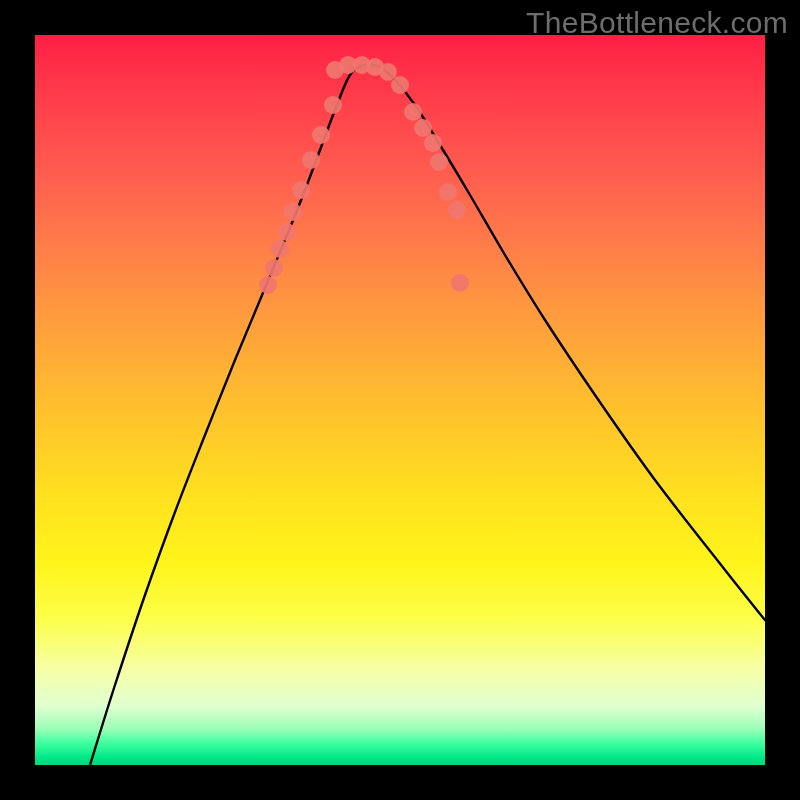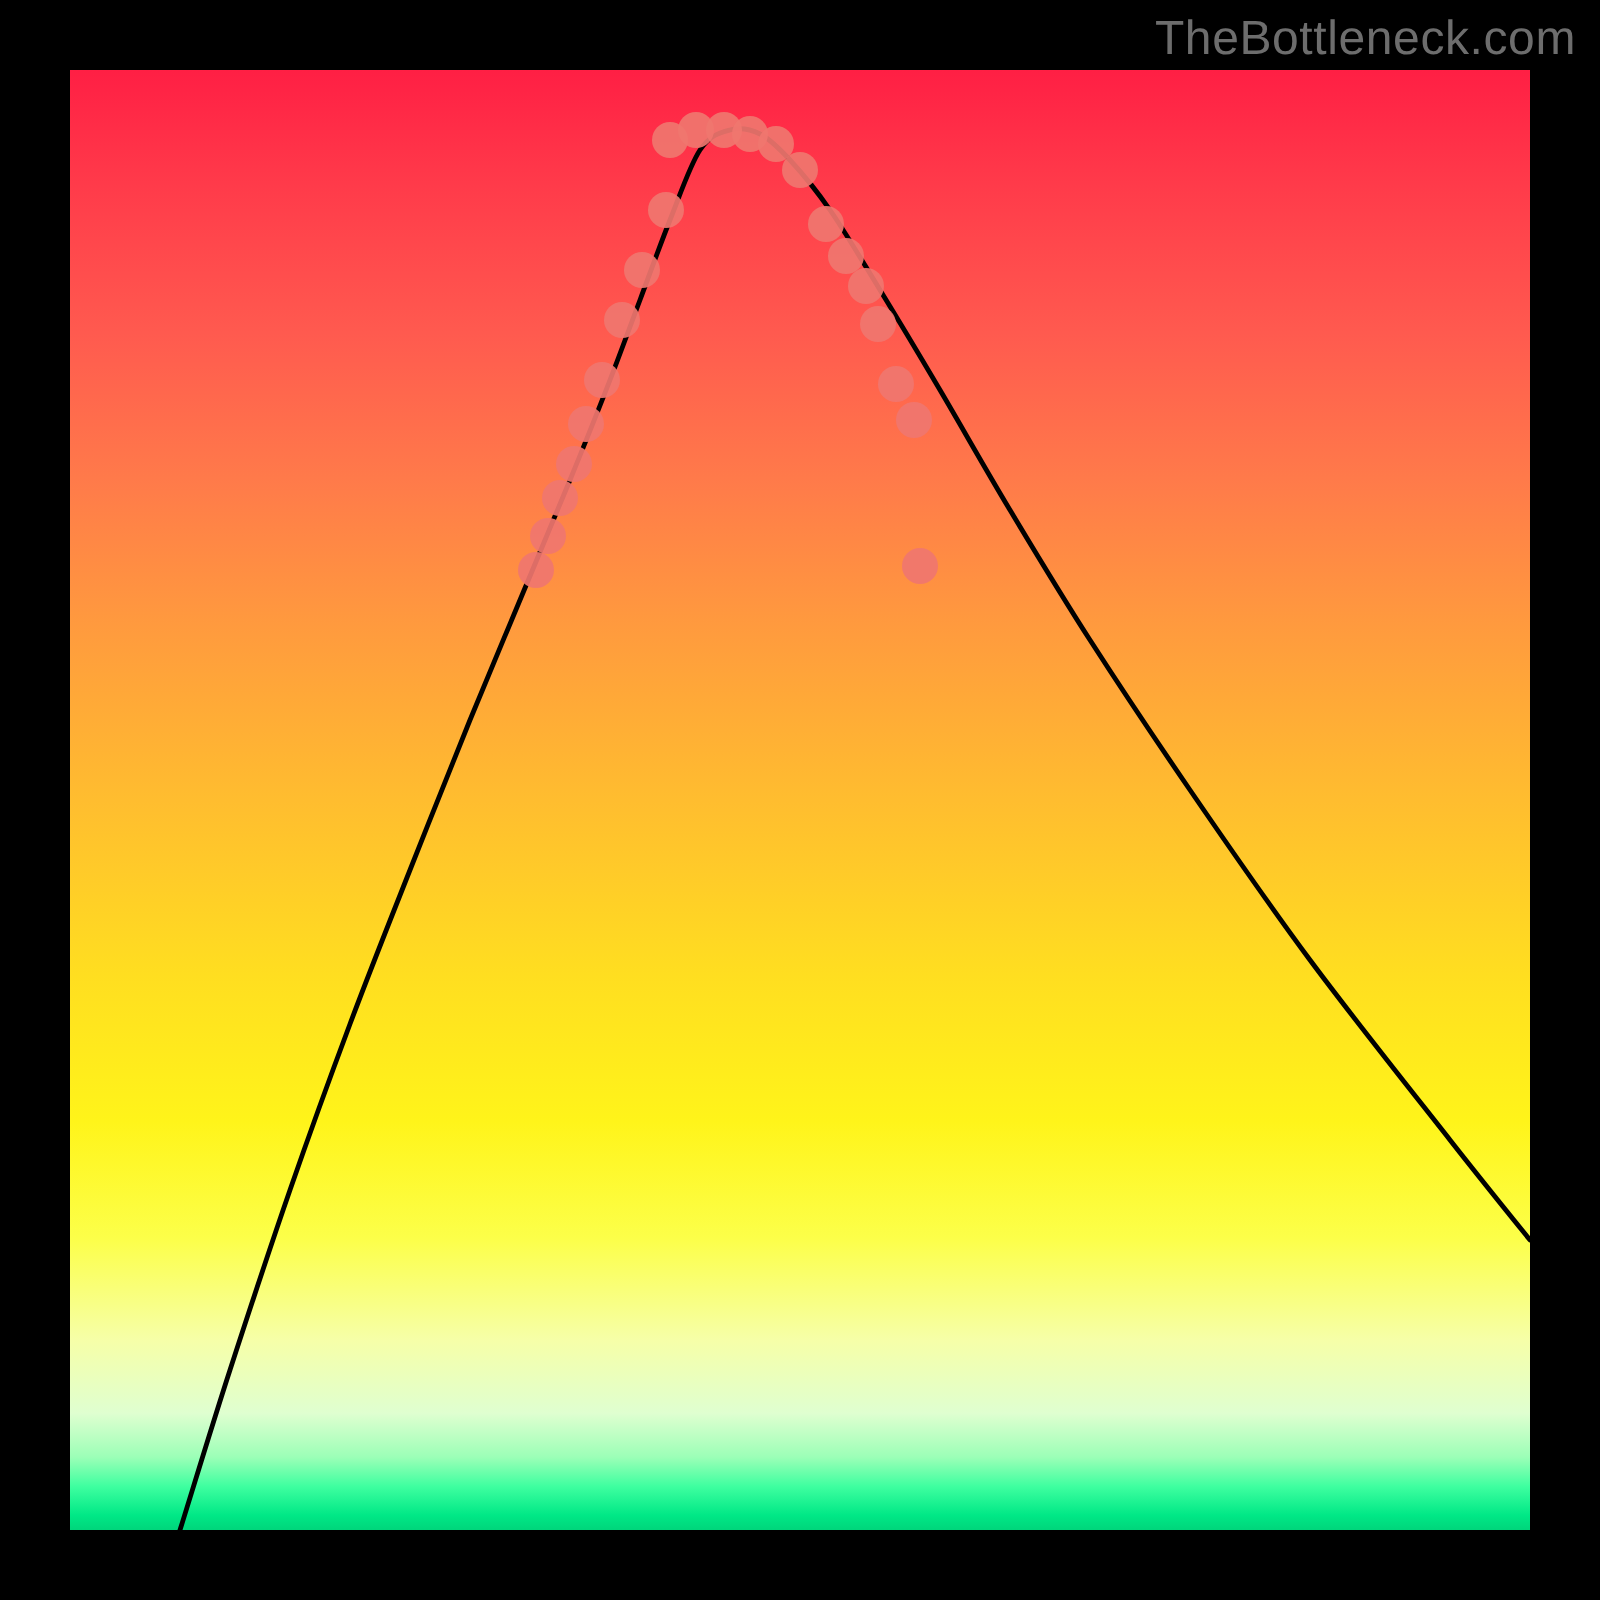--- a/index.html
+++ b/index.html
@@ -41,21 +41,21 @@
       #3fffa0 97%,
       #00e886 99%,
       #00d57b 100%
     );
   }
   .watermark {
     position: absolute;
     top: 6px;
     right: 12px;
     color: #6d6d6d;
-    font-size: 24px;
+    font-size: 30px;
     letter-spacing: 0.3px;
   }
   svg.curve {
     position: absolute;
     left: 0;
     top: 0;
     width: 730px;
     height: 730px;
     overflow: visible;
   }

